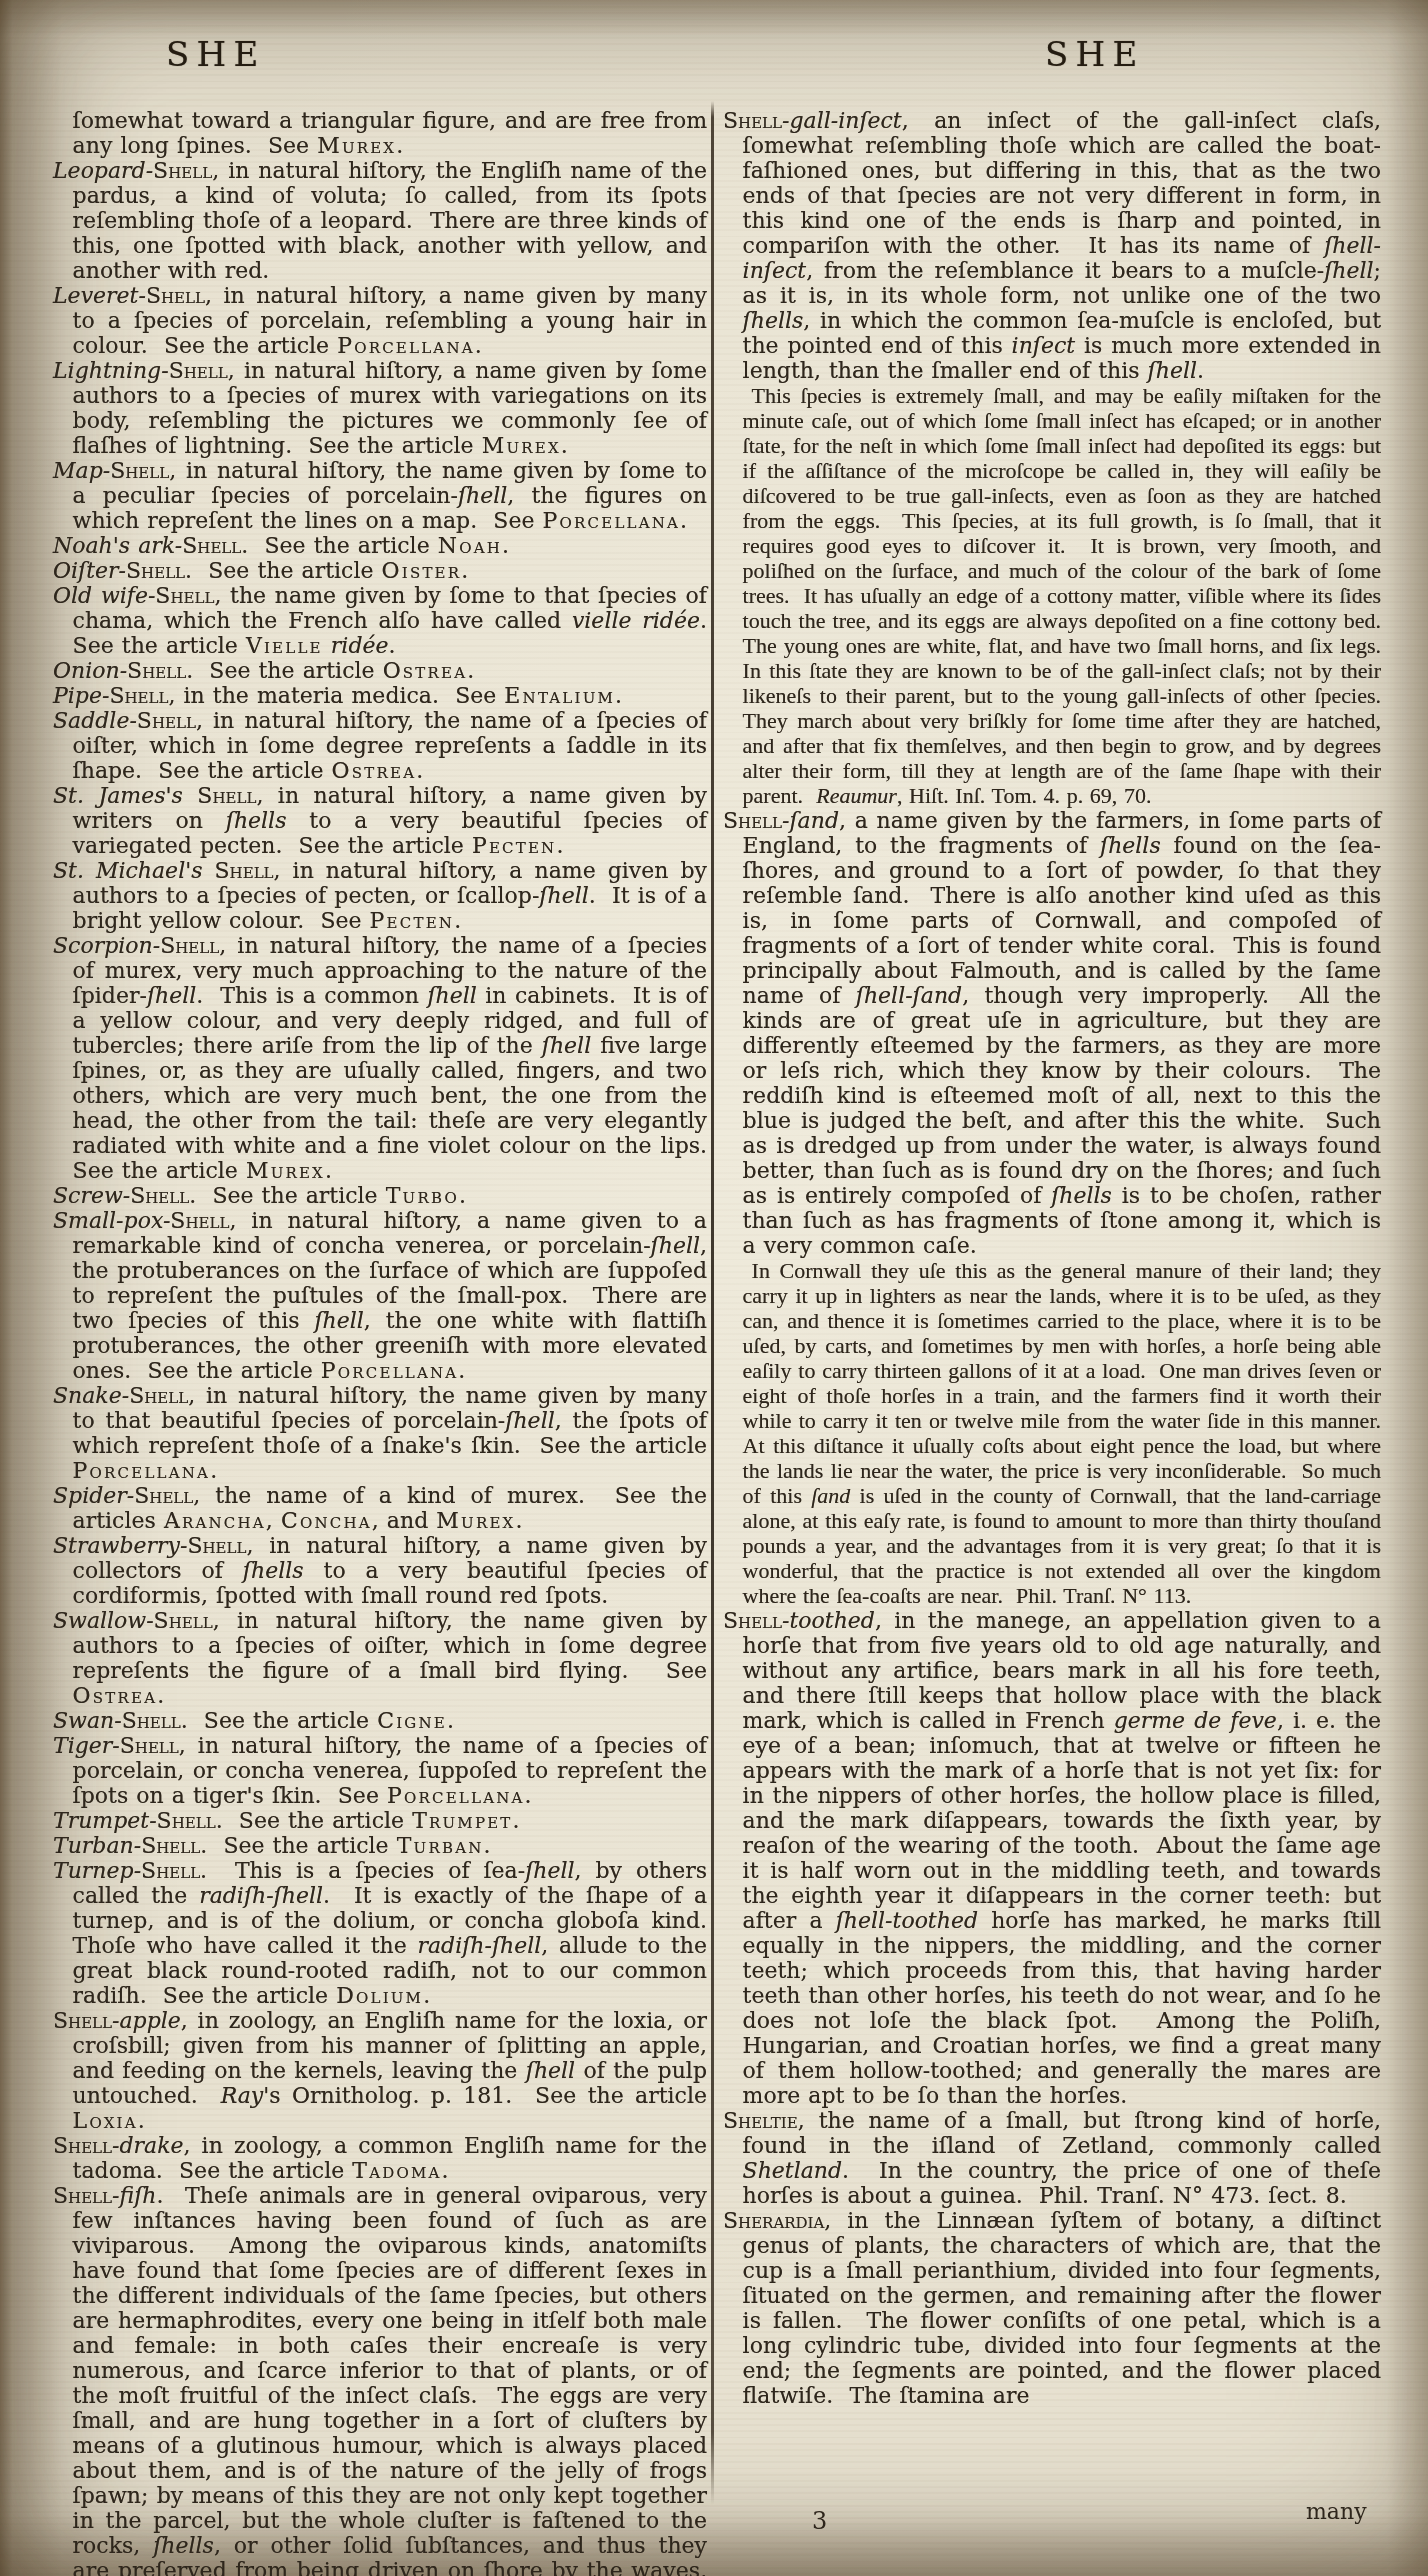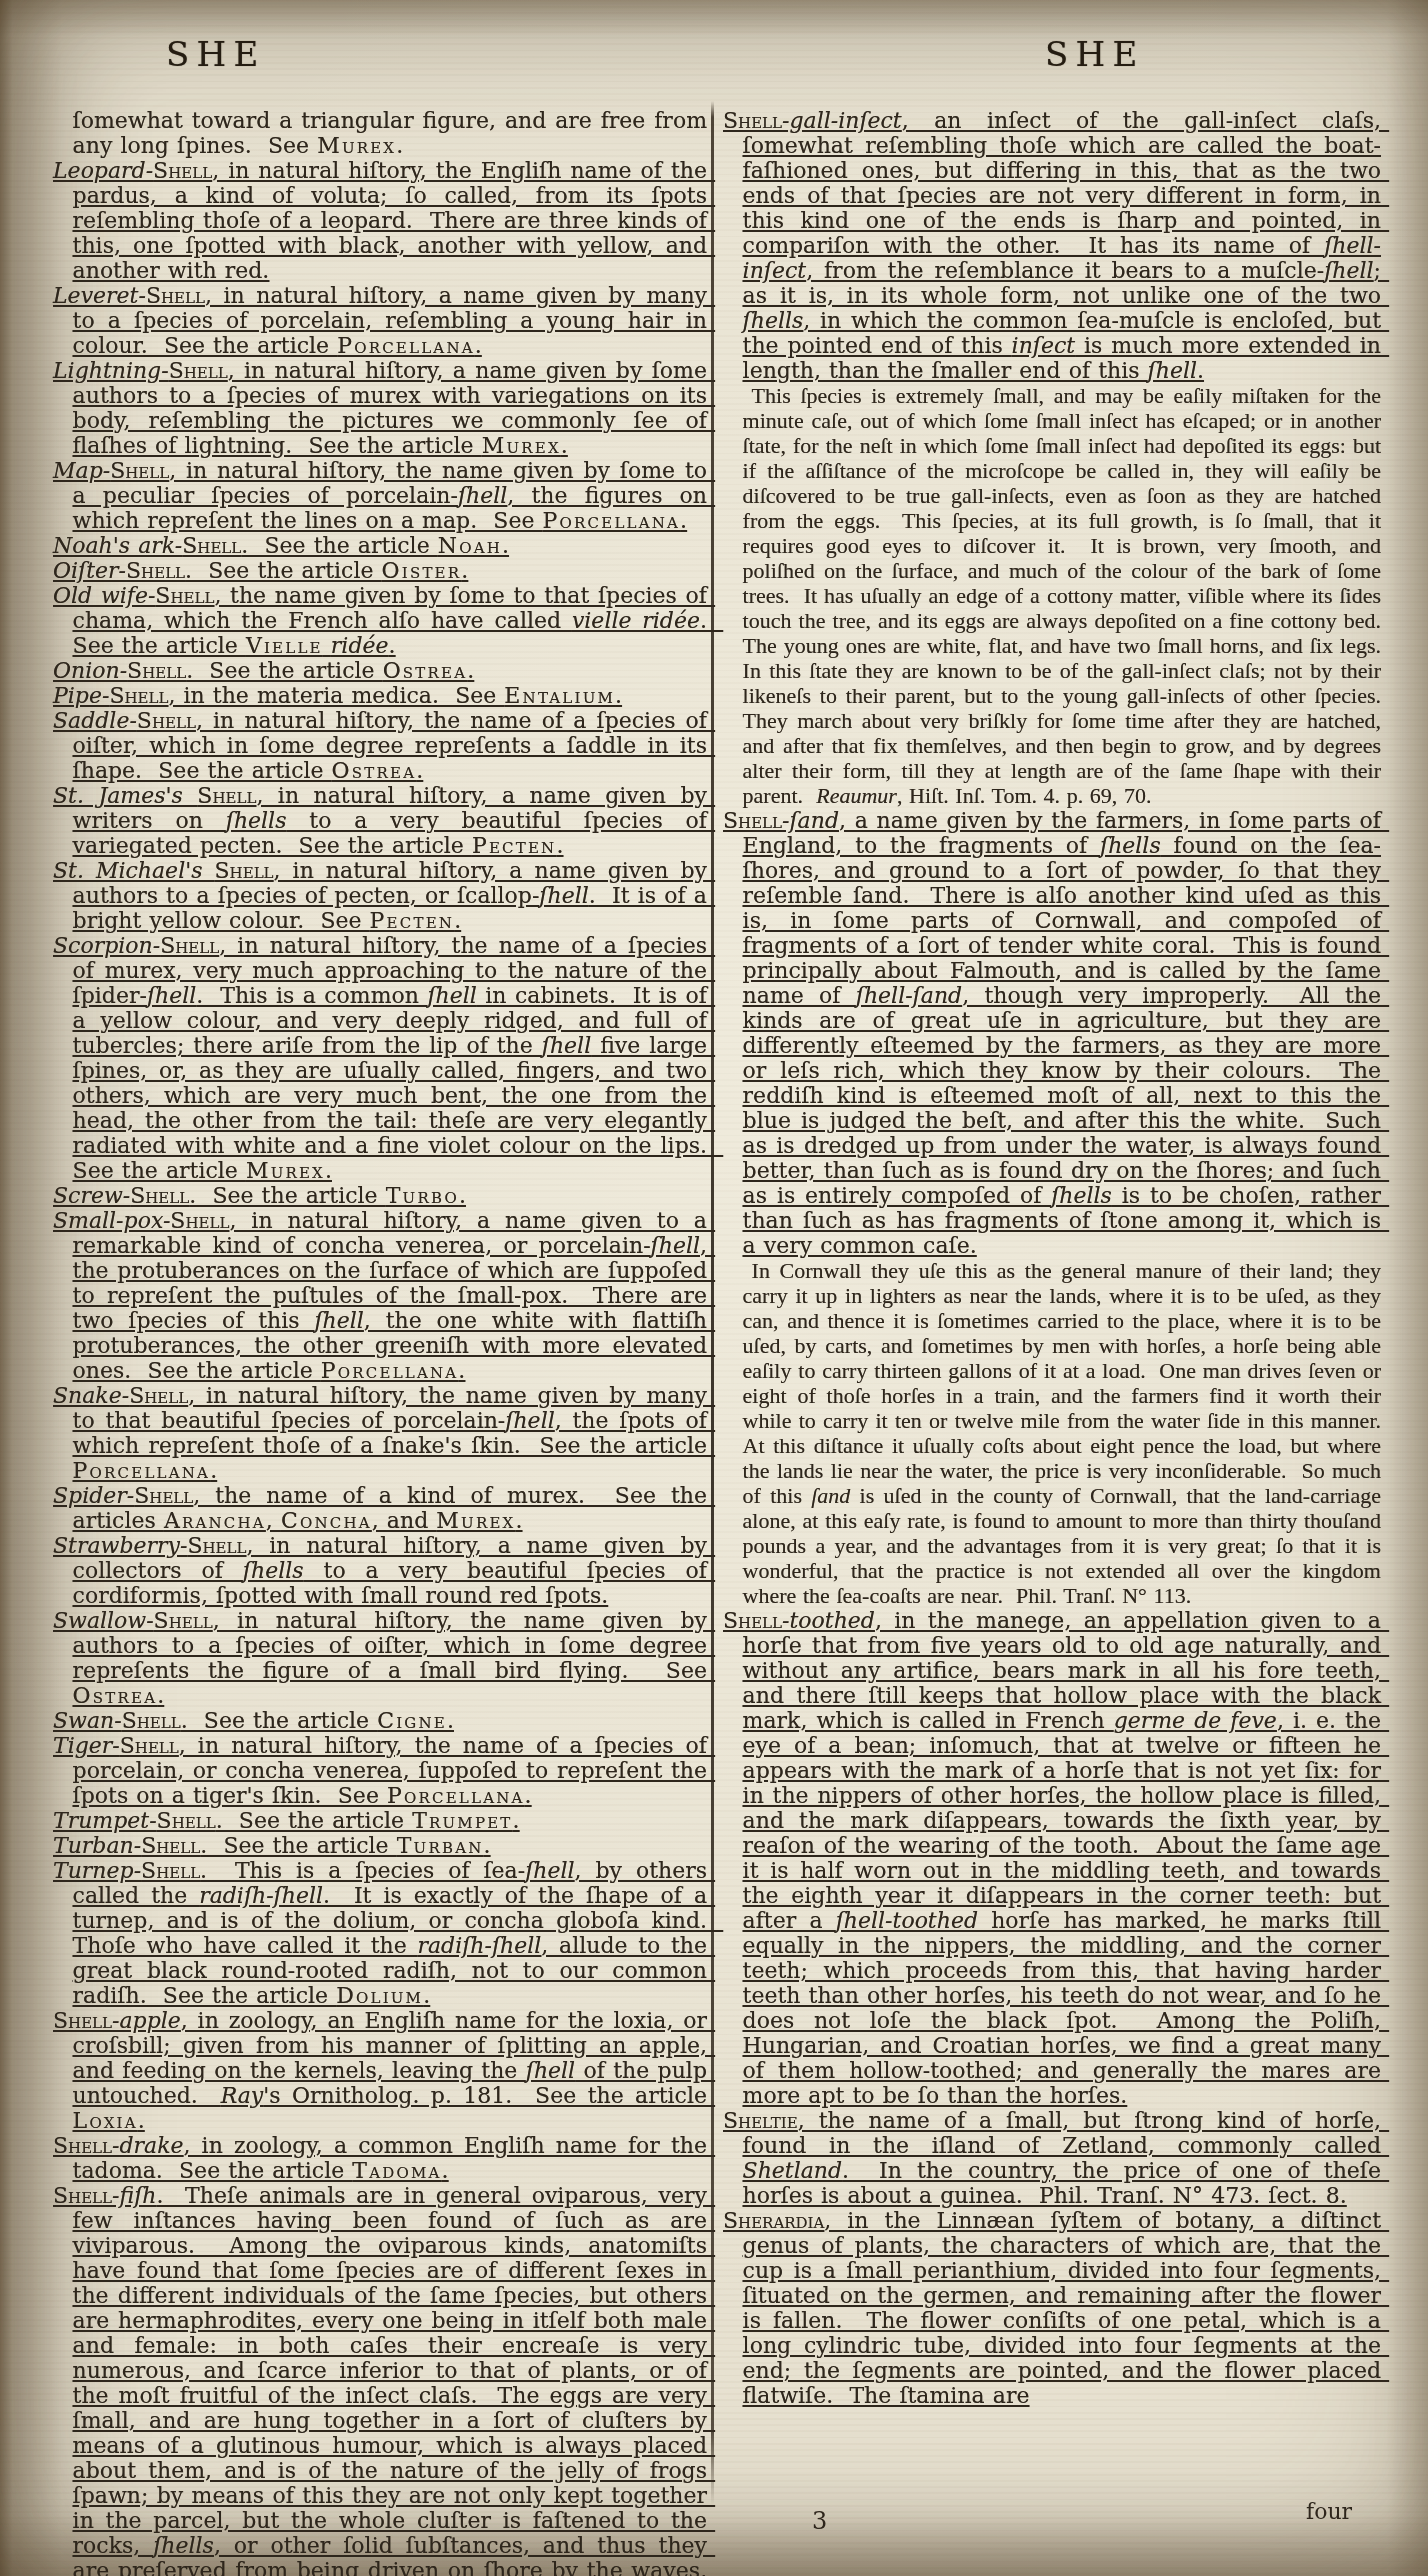--- a/index.html
+++ b/index.html
@@ -33,21 +33,21 @@
   .col{
     position:absolute;top:108px;
     font-size:22px;line-height:25px;
     text-align:justify;text-justify:inter-word;
     white-space:pre-wrap;word-spacing:0.05em;
     text-shadow:0 0 0.5px rgba(46,38,28,0.55);
   }
   #col-left{left:53px;width:654px;}
   #col-right{left:723px;width:658px;}
   .col p{margin:0;}
-  p.ent{padding-left:19.6px;text-indent:-19.6px;text-decoration:underline;}
+  p.ent{padding-left:19.6px;text-indent:-19.6px;}
   p.open{padding-left:19.6px;text-indent:0;}
   p.cont{padding-left:19.6px;text-indent:9px;font-family:Liberation Serif, serif;}
   .rm{font-style:normal;}
   .it{font-style:italic;}
   .sc{font-variant:small-caps;}
   .scx{font-variant:small-caps;letter-spacing:0.1em;margin-top:13px;}
   .column-rule{
     position:absolute;left:711px;top:101px;width:3.1px;height:2404px;
     background:linear-gradient(180deg,
       rgba(40,30,18,0) 0, rgba(40,30,18,0.8) 16px,
@@ -67,14 +67,14 @@
 
 <div id="head-left" class="running-head">S H E</div>
 <div id="head-right" class="running-head">S H E</div>
 
 <div class="column-rule"></div>
 
 <div id="col-left" class="col"><p class="open"><span class="rm">ſomewhat toward a triangular figure, and are free from any long ſpines.  See </span><span class="scx">Murex</span><span class="rm">.</span></p><p class="ent"><span class="it">Leopard-</span><span class="sc">Shell</span><span class="rm">, in natural hiſtory, the Engliſh name of the pardus, a kind of voluta; ſo called, from its ſpots reſembling thoſe of a leopard.  There are three kinds of this, one ſpotted with black, another with yellow, and another with red.</span></p><p class="ent"><span class="it">Leveret-</span><span class="sc">Shell</span><span class="rm">, in natural hiſtory, a name given by many to a ſpecies of porcelain, reſembling a young hair in colour.  See the article </span><span class="scx">Porcellana</span><span class="rm">.</span></p><p class="ent"><span class="it">Lightning-</span><span class="sc">Shell</span><span class="rm">, in natural hiſtory, a name given by ſome authors to a ſpecies of murex with variegations on its body, reſembling the pictures we commonly ſee of flaſhes of lightning.  See the article </span><span class="scx">Murex</span><span class="rm">.</span></p><p class="ent"><span class="it">Map-</span><span class="sc">Shell</span><span class="rm">, in natural hiſtory, the name given by ſome to a peculiar ſpecies of porcelain-</span><span class="it">ſhell</span><span class="rm">, the figures on which repreſent the lines on a map.  See </span><span class="scx">Porcellana</span><span class="rm">.</span></p><p class="ent"><span class="it">Noah's ark-</span><span class="sc">Shell</span><span class="rm">.  See the article </span><span class="scx">Noah</span><span class="rm">.</span></p><p class="ent"><span class="it">Oiſter-</span><span class="sc">Shell</span><span class="rm">.  See the article </span><span class="scx">Oister</span><span class="rm">.</span></p><p class="ent"><span class="it">Old wife-</span><span class="sc">Shell</span><span class="rm">, the name given by ſome to that ſpecies of chama, which the French alſo have called </span><span class="it">vielle ridée</span><span class="rm">.  See the article </span><span class="scx">Vielle</span><span class="rm"> </span><span class="it">ridée</span><span class="rm">.</span></p><p class="ent"><span class="it">Onion-</span><span class="sc">Shell</span><span class="rm">.  See the article </span><span class="scx">Ostrea</span><span class="rm">.</span></p><p class="ent"><span class="it">Pipe-</span><span class="sc">Shell</span><span class="rm">, in the materia medica.  See </span><span class="scx">Entalium</span><span class="rm">.</span></p><p class="ent"><span class="it">Saddle-</span><span class="sc">Shell</span><span class="rm">, in natural hiſtory, the name of a ſpecies of oiſter, which in ſome degree repreſents a ſaddle in its ſhape.  See the article </span><span class="scx">Ostrea</span><span class="rm">.</span></p><p class="ent"><span class="it">St. James's </span><span class="sc">Shell</span><span class="rm">, in natural hiſtory, a name given by writers on </span><span class="it">ſhells</span><span class="rm"> to a very beautiful ſpecies of variegated pecten.  See the article </span><span class="scx">Pecten</span><span class="rm">.</span></p><p class="ent"><span class="it">St. Michael's </span><span class="sc">Shell</span><span class="rm">, in natural hiſtory, a name given by authors to a ſpecies of pecten, or ſcallop-</span><span class="it">ſhell</span><span class="rm">.  It is of a bright yellow colour.  See </span><span class="scx">Pecten</span><span class="rm">.</span></p><p class="ent"><span class="it">Scorpion-</span><span class="sc">Shell</span><span class="rm">, in natural hiſtory, the name of a ſpecies of murex, very much approaching to the nature of the ſpider-</span><span class="it">ſhell</span><span class="rm">.  This is a common </span><span class="it">ſhell</span><span class="rm"> in cabinets.  It is of a yellow colour, and very deeply ridged, and full of tubercles; there ariſe from the lip of the </span><span class="it">ſhell</span><span class="rm"> five large ſpines, or, as they are uſually called, fingers, and two others, which are very much bent, the one from the head, the other from the tail: theſe are very elegantly radiated with white and a fine violet colour on the lips.  See the article </span><span class="scx">Murex</span><span class="rm">.</span></p><p class="ent"><span class="it">Screw-</span><span class="sc">Shell</span><span class="rm">.  See the article </span><span class="scx">Turbo</span><span class="rm">.</span></p><p class="ent"><span class="it">Small-pox-</span><span class="sc">Shell</span><span class="rm">, in natural hiſtory, a name given to a remarkable kind of concha venerea, or porcelain-</span><span class="it">ſhell</span><span class="rm">, the protuberances on the ſurface of which are ſuppoſed to repreſent the puſtules of the ſmall-pox.  There are two ſpecies of this </span><span class="it">ſhell</span><span class="rm">, the one white with flattiſh protuberances, the other greeniſh with more elevated ones.  See the article </span><span class="scx">Porcellana</span><span class="rm">.</span></p><p class="ent"><span class="it">Snake-</span><span class="sc">Shell</span><span class="rm">, in natural hiſtory, the name given by many to that beautiful ſpecies of porcelain-</span><span class="it">ſhell</span><span class="rm">, the ſpots of which repreſent thoſe of a ſnake's ſkin.  See the article </span><span class="scx">Porcellana</span><span class="rm">.</span></p><p class="ent"><span class="it">Spider-</span><span class="sc">Shell</span><span class="rm">, the name of a kind of murex.  See the articles </span><span class="scx">Arancha</span><span class="rm">, </span><span class="scx">Concha</span><span class="rm">, and </span><span class="scx">Murex</span><span class="rm">.</span></p><p class="ent"><span class="it">Strawberry-</span><span class="sc">Shell</span><span class="rm">, in natural hiſtory, a name given by collectors of </span><span class="it">ſhells</span><span class="rm"> to a very beautiful ſpecies of cordiformis, ſpotted with ſmall round red ſpots.</span></p><p class="ent"><span class="it">Swallow-</span><span class="sc">Shell</span><span class="rm">, in natural hiſtory, the name given by authors to a ſpecies of oiſter, which in ſome degree repreſents the figure of a ſmall bird flying.  See </span><span class="scx">Ostrea</span><span class="rm">.</span></p><p class="ent"><span class="it">Swan-</span><span class="sc">Shell</span><span class="rm">.  See the article </span><span class="scx">Cigne</span><span class="rm">.</span></p><p class="ent"><span class="it">Tiger-</span><span class="sc">Shell</span><span class="rm">, in natural hiſtory, the name of a ſpecies of porcelain, or concha venerea, ſuppoſed to repreſent the ſpots on a tiger's ſkin.  See </span><span class="scx">Porcellana</span><span class="rm">.</span></p><p class="ent"><span class="it">Trumpet-</span><span class="sc">Shell</span><span class="rm">.  See the article </span><span class="scx">Trumpet</span><span class="rm">.</span></p><p class="ent"><span class="it">Turban-</span><span class="sc">Shell</span><span class="rm">.  See the article </span><span class="scx">Turban</span><span class="rm">.</span></p><p class="ent"><span class="it">Turnep-</span><span class="sc">Shell</span><span class="rm">.  This is a ſpecies of ſea-</span><span class="it">ſhell</span><span class="rm">, by others called the </span><span class="it">radiſh-ſhell</span><span class="rm">.  It is exactly of the ſhape of a turnep, and is of the dolium, or concha globoſa kind.  Thoſe who have called it the </span><span class="it">radiſh-ſhell</span><span class="rm">, allude to the great black round-rooted radiſh, not to our common radiſh.  See the article </span><span class="scx">Dolium</span><span class="rm">.</span></p><p class="ent"><span class="sc">Shell</span><span class="it">-apple</span><span class="rm">, in zoology, an Engliſh name for the loxia, or croſsbill; given from his manner of ſplitting an apple, and feeding on the kernels, leaving the </span><span class="it">ſhell</span><span class="rm"> of the pulp untouched.  </span><span class="it">Ray</span><span class="rm">'s Ornitholog. p. 181.  See the article </span><span class="scx">Loxia</span><span class="rm">.</span></p><p class="ent"><span class="sc">Shell</span><span class="it">-drake</span><span class="rm">, in zoology, a common Engliſh name for the tadoma.  See the article </span><span class="scx">Tadoma</span><span class="rm">.</span></p><p class="ent"><span class="sc">Shell</span><span class="it">-fiſh</span><span class="rm">.  Theſe animals are in general oviparous, very few inſtances having been found of ſuch as are viviparous.  Among the oviparous kinds, anatomiſts have found that ſome ſpecies are of different ſexes in the different individuals of the ſame ſpecies, but others are hermaphrodites, every one being in itſelf both male and female: in both caſes their encreaſe is very numerous, and ſcarce inferior to that of plants, or of the moſt fruitful of the inſect claſs.  The eggs are very ſmall, and are hung together in a ſort of cluſters by means of a glutinous humour, which is always placed about them, and is of the nature of the jelly of frogs ſpawn; by means of this they are not only kept together in the parcel, but the whole cluſter is faſtened to the rocks, </span><span class="it">ſhells</span><span class="rm">, or other ſolid ſubſtances, and thus they are preſerved from being driven on ſhore by the waves, and left where they cannot ſucceed.  </span></p></div>
 <div id="col-right" class="col"><p class="ent"><span class="sc">Shell</span><span class="it">-gall-inſect</span><span class="rm">, an inſect of the gall-inſect claſs, ſomewhat reſembling thoſe which are called the boat-faſhioned ones, but differing in this, that as the two ends of that ſpecies are not very different in form, in this kind one of the ends is ſharp and pointed, in compariſon with the other.  It has its name of </span><span class="it">ſhell-inſect</span><span class="rm">, from the reſemblance it bears to a muſcle-</span><span class="it">ſhell</span><span class="rm">; as it is, in its whole form, not unlike one of the two </span><span class="it">ſhells</span><span class="rm">, in which the common ſea-muſcle is encloſed, but the pointed end of this </span><span class="it">inſect</span><span class="rm"> is much more extended in length, than the ſmaller end of this </span><span class="it">ſhell</span><span class="rm">.</span></p><p class="cont"><span class="rm">This ſpecies is extremely ſmall, and may be eaſily miſtaken for the minute caſe, out of which ſome ſmall inſect has eſcaped; or in another ſtate, for the neſt in which ſome ſmall inſect had depoſited its eggs: but if the aſſiſtance of the microſcope be called in, they will eaſily be diſcovered to be true gall-inſects, even as ſoon as they are hatched from the eggs.  This ſpecies, at its full growth, is ſo ſmall, that it requires good eyes to diſcover it.  It is brown, very ſmooth, and poliſhed on the ſurface, and much of the colour of the bark of ſome trees.  It has uſually an edge of a cottony matter, viſible where its ſides touch the tree, and its eggs are always depoſited on a fine cottony bed.  The young ones are white, flat, and have two ſmall horns, and ſix legs.  In this ſtate they are known to be of the gall-inſect claſs; not by their likeneſs to their parent, but to the young gall-inſects of other ſpecies.  They march about very briſkly for ſome time after they are hatched, and after that fix themſelves, and then begin to grow, and by degrees alter their form, till they at length are of the ſame ſhape with their parent.  </span><span class="it">Reaumur</span><span class="rm">, Hiſt. Inſ. Tom. 4. p. 69, 70.</span></p><p class="ent"><span class="sc">Shell</span><span class="it">-ſand</span><span class="rm">, a name given by the farmers, in ſome parts of England, to the fragments of </span><span class="it">ſhells</span><span class="rm"> found on the ſea-ſhores, and ground to a ſort of powder, ſo that they reſemble ſand.  There is alſo another kind uſed as this is, in ſome parts of Cornwall, and compoſed of fragments of a ſort of tender white coral.  This is found principally about Falmouth, and is called by the ſame name of </span><span class="it">ſhell-ſand</span><span class="rm">, though very improperly.  All the kinds are of great uſe in agriculture, but they are differently eſteemed by the farmers, as they are more or leſs rich, which they know by their colours.  The reddiſh kind is eſteemed moſt of all, next to this the blue is judged the beſt, and after this the white.  Such as is dredged up from under the water, is always found better, than ſuch as is found dry on the ſhores; and ſuch as is entirely compoſed of </span><span class="it">ſhells</span><span class="rm"> is to be choſen, rather than ſuch as has fragments of ſtone among it, which is a very common caſe.</span></p><p class="cont"><span class="rm">In Cornwall they uſe this as the general manure of their land; they carry it up in lighters as near the lands, where it is to be uſed, as they can, and thence it is ſometimes carried to the place, where it is to be uſed, by carts, and ſometimes by men with horſes, a horſe being able eaſily to carry thirteen gallons of it at a load.  One man drives ſeven or eight of thoſe horſes in a train, and the farmers find it worth their while to carry it ten or twelve mile from the water ſide in this manner.  At this diſtance it uſually coſts about eight pence the load, but where the lands lie near the water, the price is very inconſiderable.  So much of this </span><span class="it">ſand</span><span class="rm"> is uſed in the county of Cornwall, that the land-carriage alone, at this eaſy rate, is found to amount to more than thirty thouſand pounds a year, and the advantages from it is very great; ſo that it is wonderful, that the practice is not extended all over the kingdom where the ſea-coaſts are near.  Phil. Tranſ. N° 113.</span></p><p class="ent"><span class="sc">Shell</span><span class="it">-toothed</span><span class="rm">, in the manege, an appellation given to a horſe that from five years old to old age naturally, and without any artifice, bears mark in all his fore teeth, and there ſtill keeps that hollow place with the black mark, which is called in French </span><span class="it">germe de feve</span><span class="rm">, i. e. the eye of a bean; inſomuch, that at twelve or fifteen he appears with the mark of a horſe that is not yet ſix: for in the nippers of other horſes, the hollow place is filled, and the mark diſappears, towards the ſixth year, by reaſon of the wearing of the tooth.  About the ſame age it is half worn out in the middling teeth, and towards the eighth year it diſappears in the corner teeth: but after a </span><span class="it">ſhell-toothed</span><span class="rm"> horſe has marked, he marks ſtill equally in the nippers, the middling, and the corner teeth; which proceeds from this, that having harder teeth than other horſes, his teeth do not wear, and ſo he does not loſe the black ſpot.  Among the Poliſh, Hungarian, and Croatian horſes, we find a great many of them hollow-toothed; and generally the mares are more apt to be ſo than the horſes.</span></p><p class="ent"><span class="sc">Sheltie</span><span class="rm">, the name of a ſmall, but ſtrong kind of horſe, found in the iſland of Zetland, commonly called </span><span class="it">Shetland</span><span class="rm">.  In the country, the price of one of theſe horſes is about a guinea.  Phil. Tranſ. N° 473. ſect. 8.</span></p><p class="ent"><span class="sc">Sherardia</span><span class="rm">, in the Linnæan ſyſtem of botany, a diſtinct genus of plants, the characters of which are, that the cup is a ſmall perianthium, divided into four ſegments, ſituated on the germen, and remaining after the flower is fallen.  The flower conſiſts of one petal, which is a long cylindric tube, divided into four ſegments at the end; the ſegments are pointed, and the flower placed flatwiſe.  The ſtamina are</span></p></div>
 
 <div class="signature-mark">3</div>
-<div class="catchword">four</div>
+<div class="catchword">many</div>
 
 
 </body></html>

